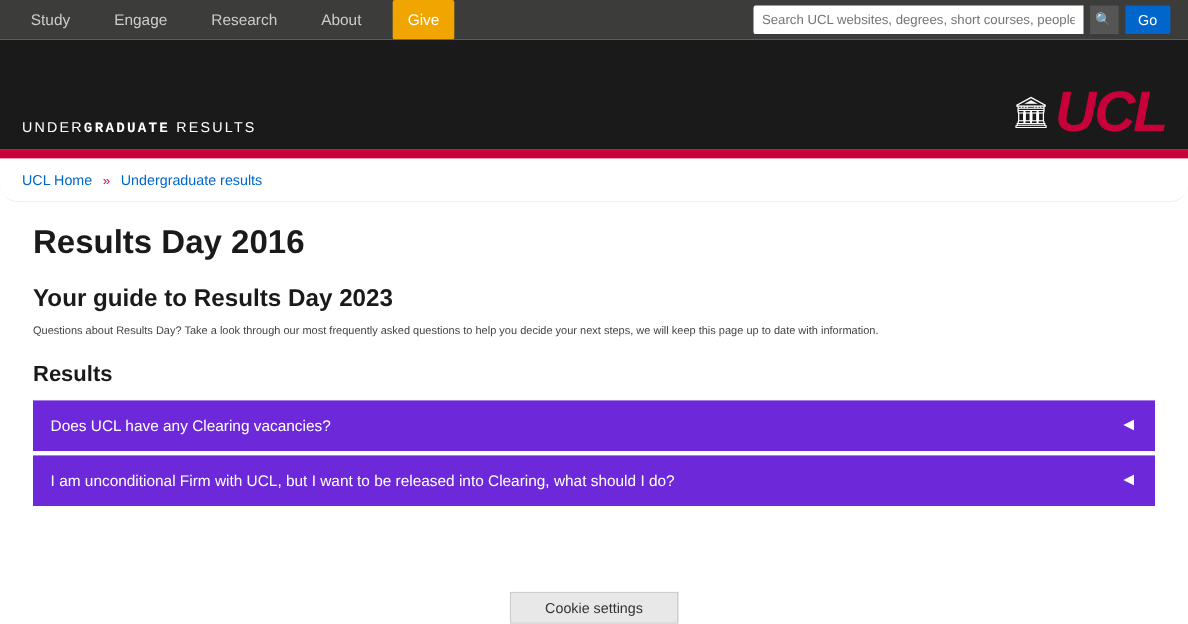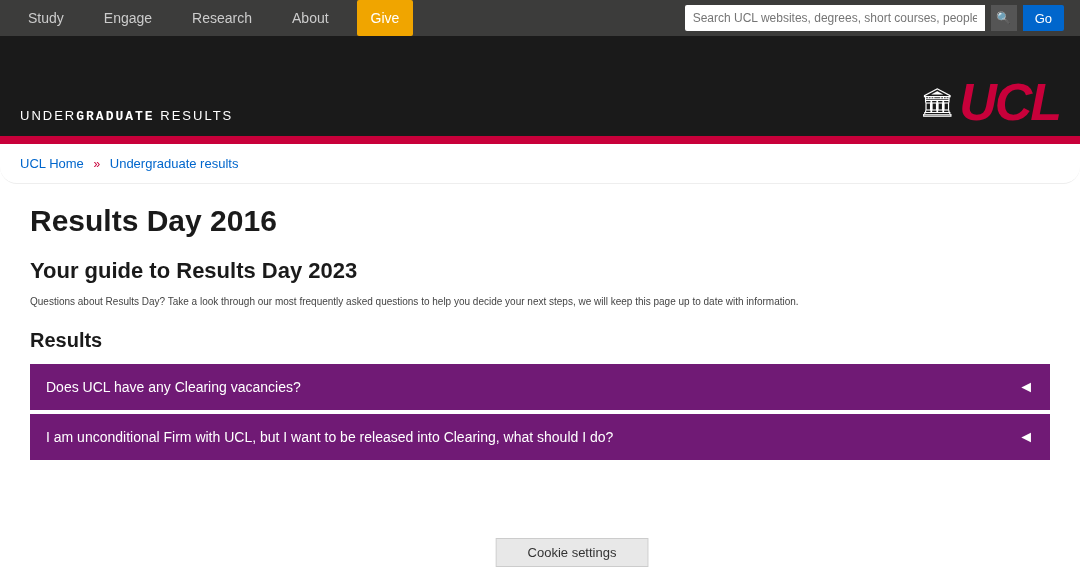--- a/index.html
+++ b/index.html
@@ -171,21 +171,21 @@
       margin-bottom: 20px;
       line-height: 1.5;
     }
     .clearing-title {
       font-size: 20px;
       font-weight: bold;
       color: #1a1a1a;
       margin-bottom: 12px;
     }
     .faq-item {
-      background: #701a75;
+      background: #6d28d9;
       color: #fff;
       padding: 14px 16px;
       margin-bottom: 4px;
       display: flex;
       justify-content: space-between;
       align-items: center;
       cursor: pointer;
       font-size: 14px;
     }
     .faq-arrow {
@@ -198,21 +198,20 @@
       position: fixed;
       bottom: 0;
       left: 50%;
       transform: translateX(-50%);
       background: #e8e8e8;
       border: 1px solid #ccc;
       padding: 6px 31px;
       font-size: 13px;
       color: #333;
       white-space: nowrap;
-      margin-left: 32px;
     }
   </style>
 </head>
 <body>
 
 <nav class="top-nav">
   <div class="top-nav-links">
     <a href="#">Study</a>
     <a href="#">Engage</a>
     <a href="#">Research</a>

